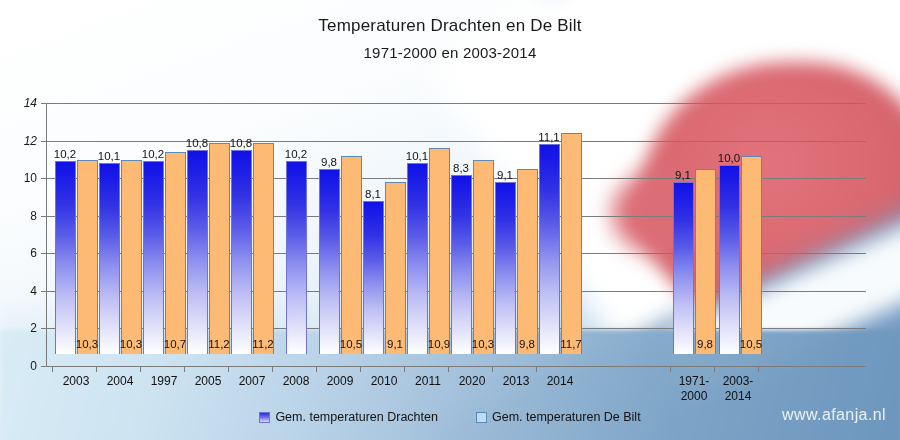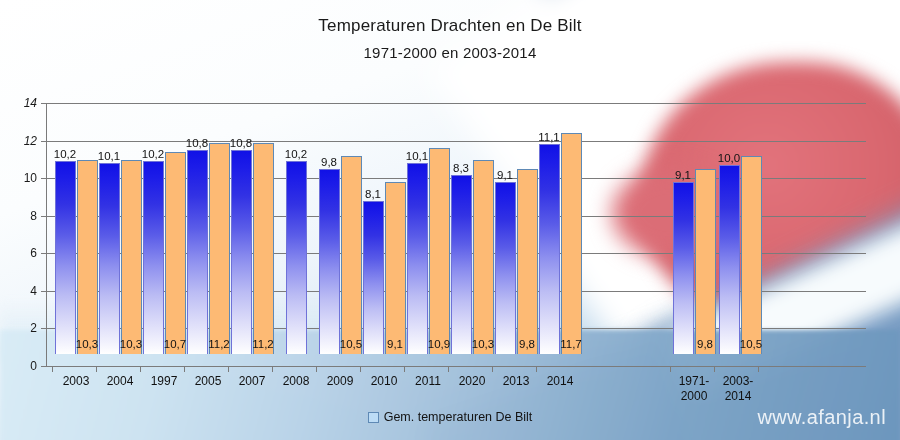--- a/index.html
+++ b/index.html
@@ -231,21 +231,21 @@
   }
   .legend-swatch.debilt {
     background: #bcdcf6;
     border: 1px solid #5e89b5;
   }
 
   
   .watermark {
     position: absolute;
     right: 14px; top: 406px;
-    font-size: 20px;
+    font-size: 16px;
     color: rgba(255,255,255,0.86);
     letter-spacing: .4px;
   }
 </style>
 </head>
 <body>
 
 <div id="chart-root">
 
   <div class="bg-layer">
@@ -457,19 +457,23 @@
           </div>
         </div>
       </div>
       <div class="xlabel" style="left: 670px; width: 44px;">2003-
 2014</div>
       <div class="xaxis-tick" style="left: 712px;"></div>
     </div>
 
   <div class="legend" id="legend">
       <div class="legend-item">
+        <span class="legend-swatch drachten"></span>
+        <span>Gem. temperaturen Drachten</span>
+      </div>
+      <div class="legend-item">
         <span class="legend-swatch debilt"></span>
         <span>Gem. temperaturen De Bilt</span>
       </div>
     </div>
 
   <div class="watermark">www.afanja.nl</div>
 </div>
 
 </body></html>

